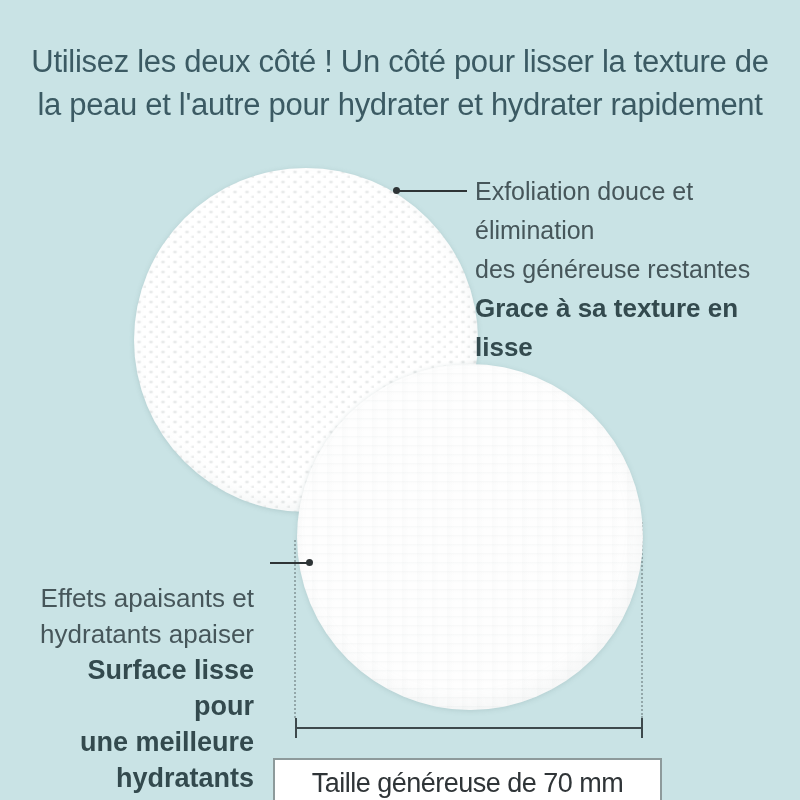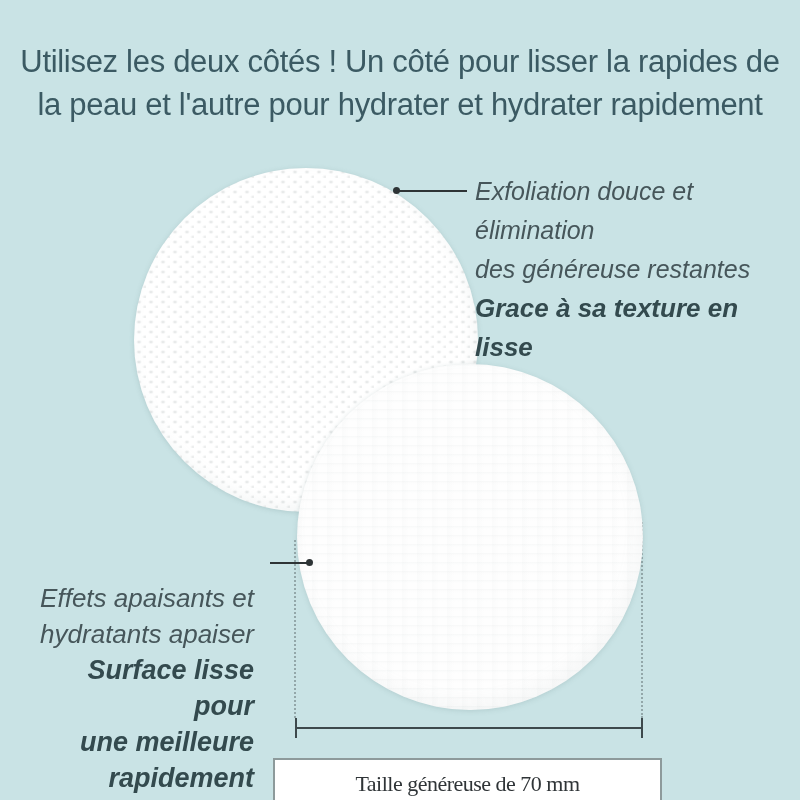--- a/index.html
+++ b/index.html
@@ -28,21 +28,21 @@
   }
   .pad-smooth{
     left:297px;top:364px;width:346px;height:346px;z-index:2;
     background-color:#fefefe;
     background-image:
       repeating-linear-gradient(180deg, rgba(185,195,195,0.10) 0px, rgba(185,195,195,0.02) 2px, transparent 4px, transparent 9px),
       repeating-linear-gradient(90deg, rgba(200,208,208,0.07) 0px, transparent 7px, transparent 15px);
     box-shadow:0 1px 5px rgba(110,145,145,0.25), inset -5px -8px 16px rgba(150,170,170,0.08);
   }
 
-  .annotation{position:absolute;z-index:4;color:var(--body-text);font-style:italic;}
+  .annotation{position:absolute;z-index:4;color:var(--body-text);}
   .annotation .bold{color:var(--bold-text);font-weight:bold;}
   .annotation-right{left:475px;top:172px;width:320px;text-align:left;
                     font-size:25px;line-height:39px;}
   .annotation-right .bold{font-size:26px;}
   .annotation-left{left:30px;top:544px;width:224px;text-align:right;
                    font-size:26px;line-height:36px;margin-top:36px;}
   .annotation-left .bold{font-size:27px;text-align:right;}
 
   .leader-line{position:absolute;height:2px;background:var(--leader-line);z-index:5;}
   .leader-dot{position:absolute;width:7px;height:7px;border-radius:50%;
@@ -58,50 +58,50 @@
 
   .measure{position:absolute;z-index:3;}
   .measure-line{left:296px;top:727px;width:347px;height:2px;background:var(--measure-line);}
   .measure-tick{width:2px;height:20px;top:718px;background:var(--measure-line);}
   .measure-tick-left{left:295px;}
   .measure-tick-right{left:641px;}
 
   .size-box{position:absolute;left:273px;top:758px;width:389px;height:58px;z-index:6;
             background:#ffffff;border:2px solid var(--box-border);
             box-sizing:border-box;display:flex;align-items:flex-start;justify-content:center;}
-  .size-box span{font-family:Liberation Serif, serif;font-size:22px;line-height:29px;
+  .size-box span{font-family:Liberation Sans, sans-serif;font-size:27px;line-height:29px;
                  margin-top:9px;color:var(--box-text);letter-spacing:-0.5px;}
 </style>
 </head>
 <body>
 
 <div class="page">
 
   <div class="title">
-    <div>Utilisez les deux côtés ! Un côté pour lisser la rapides de</div>
+    <div>Utilisez les deux côté ! Un côté pour lisser la texture de</div>
     <div>la peau et l'autre pour hydrater et hydrater rapidement</div>
   </div>
 
   <div class="pad pad-textured"></div>
   <div class="pad pad-smooth"></div>
 
   <div class="leader-dot leader-right-dot"></div>
   <div class="leader-line leader-right-line"></div>
   <div class="annotation annotation-right">
     <div>Exfoliation douce et élimination</div>
     <div>des généreuse restantes</div>
     <div class="bold">Grace à sa texture en lisse</div>
   </div>
 
   <div class="annotation annotation-left">
     <div>Effets apaisants et</div>
     <div>hydratants apaiser</div>
     <div class="bold">Surface lisse pour</div>
     <div class="bold">une meilleure</div>
-    <div class="bold">rapidement</div>
+    <div class="bold">hydratants</div>
   </div>
   <div class="leader-line leader-left-line"></div>
   <div class="leader-dot leader-left-dot"></div>
 
   <div class="dotted-guide dotted-left"></div>
   <div class="dotted-guide dotted-right"></div>
   <div class="measure measure-line"></div>
   <div class="measure measure-tick measure-tick-left"></div>
   <div class="measure measure-tick measure-tick-right"></div>
 

